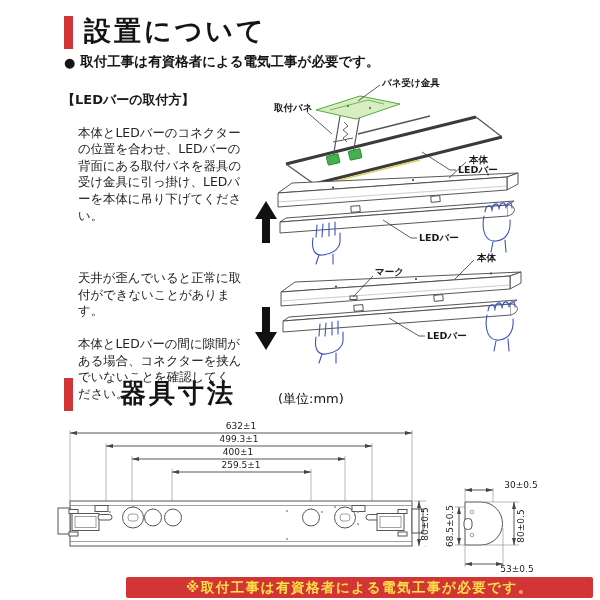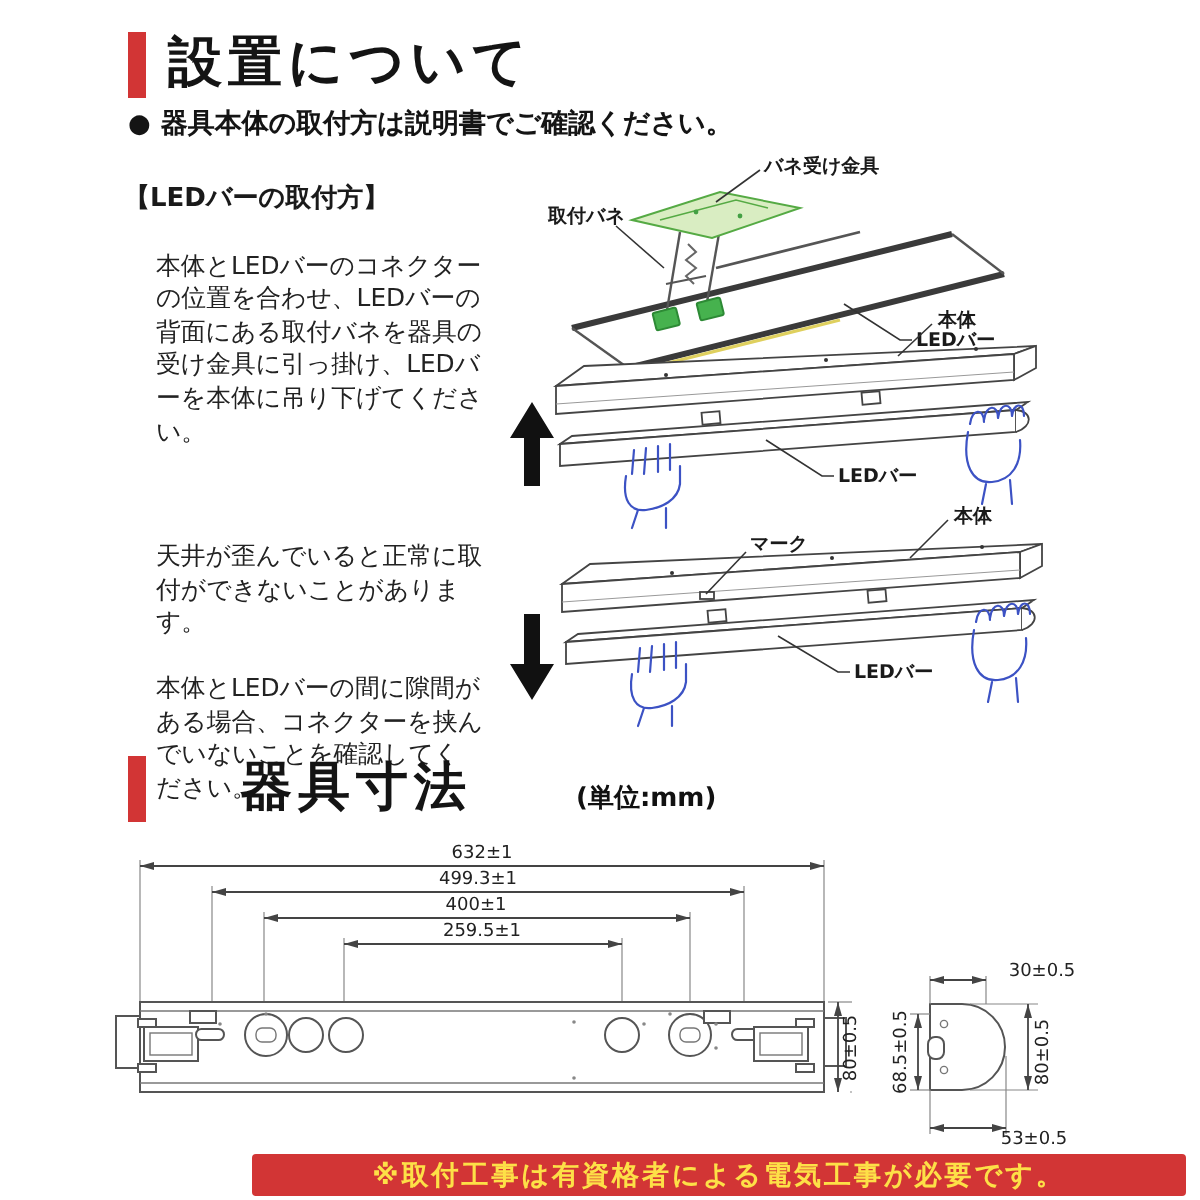--- a/index.html
+++ b/index.html
@@ -5,21 +5,21 @@
   html,body{margin:0;padding:0;}
   body{
     width:600px;height:600px;position:relative;background:#ffffff;
     font-family:"DejaVu Sans","Liberation Sans",sans-serif;color:#111;
     overflow:hidden;
   }
   .abs{position:absolute;}
   .sec-header{display:flex;align-items:flex-end;}
   .red-bar{width:9px;height:33px;background:#d23535;margin-right:11px;flex:0 0 auto;}
   .sec-title{font-size:27px;font-weight:bold;letter-spacing:3px;color:#141414;white-space:nowrap;}
-  .sec-title-sub{font-size:13px;font-weight:bold;margin-left:16px;align-self:flex-end;padding-bottom:3px;white-space:nowrap;}
+  .sec-title-sub{font-size:13px;font-weight:normal;margin-left:6px;align-self:flex-end;padding-bottom:3px;white-space:nowrap;}
   .note-line{display:flex;align-items:center;font-size:13.5px;font-weight:bold;color:#141414;white-space:nowrap;}
   .note-bullet{margin-right:5px;font-size:13px;}
   .col-text{width:196px;font-size:12.4px;line-height:16.6px;color:#222;}
   .col-text .box-heading{font-size:13px;font-weight:600;margin:0 0 12px 0;color:#1a1a1a;}
   .col-text p{margin:16px;}
   .col-text .gap{height:14px;}
   .warn-banner{
     left:126px;top:577px;width:467px;height:21px;background:#d23535;border-radius:2px;
     color:#fde047;font-size:13.5px;font-weight:bold;letter-spacing:1.5px;
     display:flex;align-items:center;justify-content:center;white-space:nowrap;
@@ -39,21 +39,21 @@
 </head>
 <body>
 
 <div class="abs sec-header" style="left:64px;top:13px;">
   <div class="red-bar"></div>
   <div class="sec-title">設置について</div>
 </div>
 
 <div class="abs note-line" style="left:64px;top:53px;">
   <span class="note-bullet">●</span>
-  <span>器具本体の取付方は説明書でご確認ください。</span>
+  <span>取付工事は有資格者による電気工事が必要です。</span>
 </div>
 
 <div class="abs col-text" style="left:62px;top:92px;">
   <p class="box-heading">【LEDバーの取付方】</p>
   <p>本体とLEDバーのコネクターの位置を合わせ、LEDバーの背面にある取付バネを器具の受け金具に引っ掛け、LEDバーを本体に吊り下げてください。</p>
   <div class="gap"></div>
   <p>天井が歪んでいると正常に取付ができないことがあります。</p>
   <p>本体とLEDバーの間に隙間がある場合、コネクターを挟んでいないことを確認してください。</p>
 </div>
 

